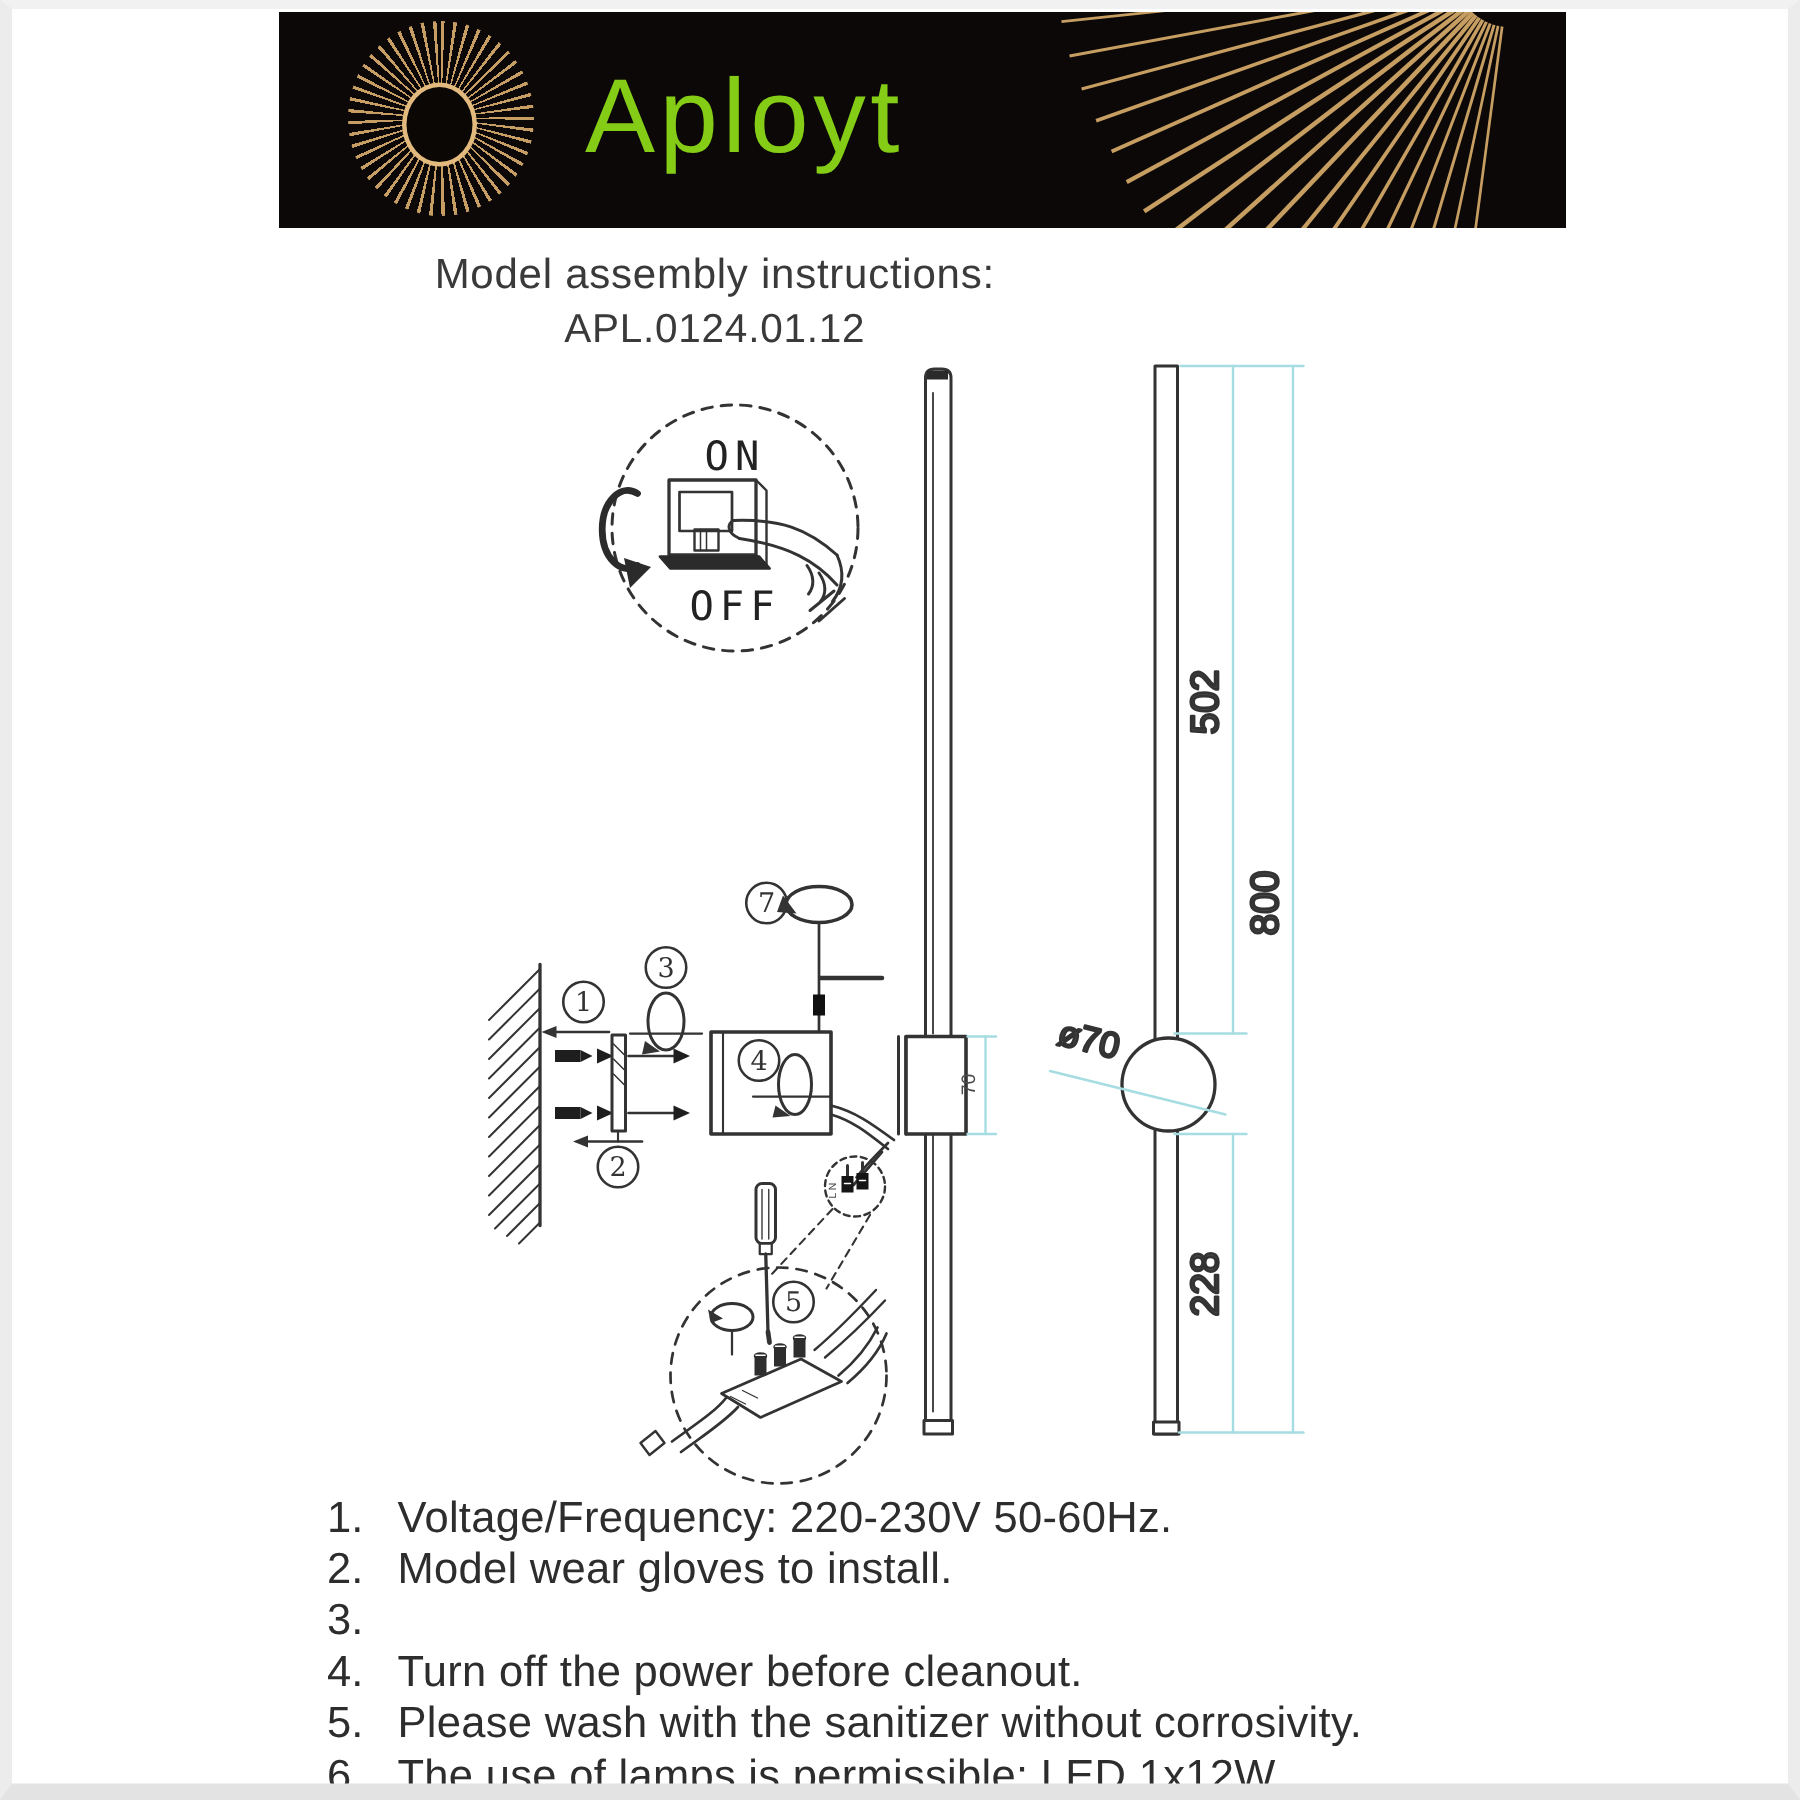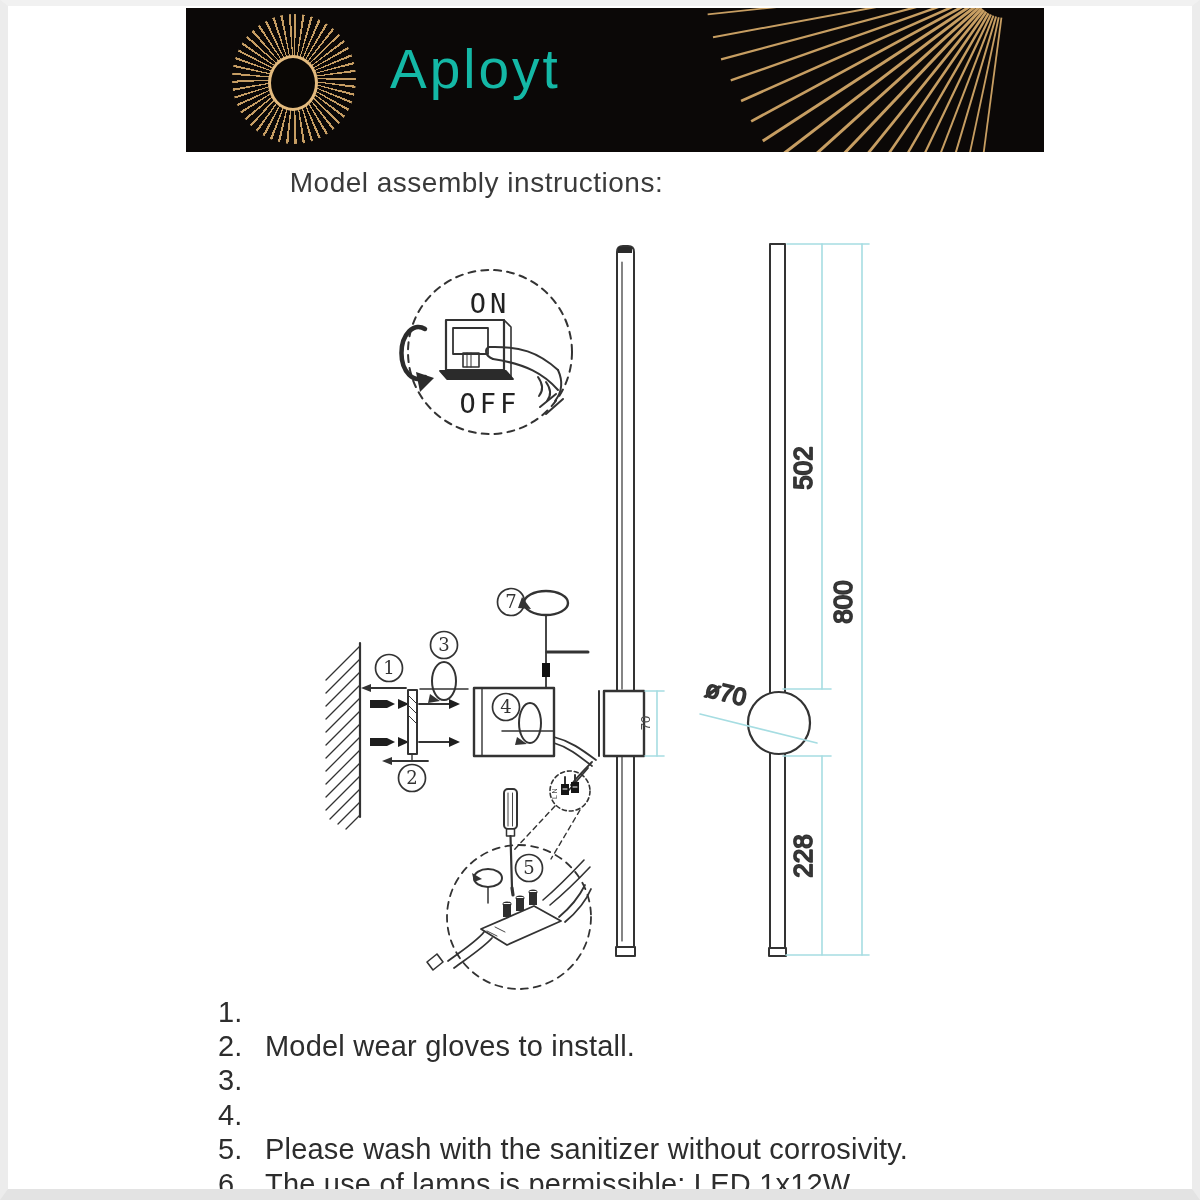--- a/index.html
+++ b/index.html
@@ -7,22 +7,22 @@
         font-family:"Liberation Sans",sans-serif;}
   .frame{position:absolute;inset:0;pointer-events:none;
          border-left:8px solid #ececec;border-right:8px solid #ececec;
          border-top:6px solid #f1f1f1;border-bottom:11px solid #e3e3e3;}
   
   .banner{position:absolute;left:186px;top:8px;width:858px;height:144px;background:#0b0807;overflow:hidden;}
   .sunburst{position:absolute;left:46px;top:6px;width:124px;height:130px;border-radius:50%;
             background:repeating-conic-gradient(#c69d63 0deg 2.1deg,transparent 2.1deg 7.4deg);}
   .sunburst-core{position:absolute;left:82px;top:47px;width:50px;height:56px;border-radius:50%;
                  background:#0a0705;border:3px solid #e3ba7e;box-sizing:border-box;}
-  .brand{position:absolute;left:204px;top:34px;font-size:55px;font-weight:400;letter-spacing:3px;
-         color:#14b8a6;line-height:1;}
+  .brand{position:absolute;left:204px;top:34px;font-size:70px;font-weight:400;letter-spacing:3px;
+         color:#84cc16;line-height:1;}
   .rays{position:absolute;left:0;top:0;width:858px;height:144px;}
   
   .titleblock{position:absolute;left:0;top:164px;width:953px;text-align:center;color:#3a3a3a;}
   .title-l1{font-size:28px;line-height:37px;letter-spacing:.5px;}
   .title-l2{font-size:27px;line-height:36px;letter-spacing:.5px;}
   
   .diagram{position:absolute;left:310px;top:240px;width:580px;height:760px;}
   .diagram [stroke-dasharray]{fill:none;}
   text.lab{font-family:"DejaVu Sans Mono",monospace;fill:#222;letter-spacing:4px;}
   text.stepnum{font-family:"DejaVu Serif",serif;font-size:18px;fill:#333;}
@@ -61,20 +61,21 @@
         <line x1="-35" y1="0" x2="-290" y2="0" transform="rotate(-69)" stroke-width="2"></line>
         <line x1="-35" y1="0" x2="-290" y2="0" transform="rotate(-73.5)" stroke-width="2"></line>
         <line x1="-35" y1="0" x2="-290" y2="0" transform="rotate(-78)" stroke-width="1.8"></line>
         <line x1="-35" y1="0" x2="-290" y2="0" transform="rotate(-82.5)" stroke-width="1.8"></line>
       </g>
     </svg>
   </div>
 
   <div class="titleblock">
     <div class="title-l1">Model assembly instructions:</div>
+    <div class="title-l2">APL.0124.01.12</div>
   </div>
 
   <svg class="diagram" viewBox="310 240 580 760">
     <g fill="none" stroke="#333" stroke-width="1.8" stroke-linecap="round" stroke-linejoin="round">
 
       <g>
         <circle cx="490" cy="352" r="82" stroke-dasharray="7 6" stroke-width="2"></circle>
         <text class="lab" x="490" y="313" font-size="27" text-anchor="middle" stroke="none">ON</text>
         <text class="lab" x="490" y="413" font-size="27" text-anchor="middle" stroke="none">OFF</text>
         <g>
@@ -269,30 +270,32 @@
       <text class="dim" font-size="26" text-anchor="middle" transform="rotate(-90 812 468)" x="812" y="468">502</text>
       <text class="dim" font-size="26" text-anchor="middle" transform="rotate(-90 852 602)" x="852" y="602">800</text>
       <text class="dim" font-size="26" text-anchor="middle" transform="rotate(-90 812 856)" x="812" y="856">228</text>
       <text class="dim" font-size="24" fill="#3f3f3f" text-anchor="middle" transform="rotate(14 724 701)" x="724" y="701">ø70</text>
     </g>
   </svg>
 
   <div class="instructions">
     <div class="instr-row">
       <div class="instr-num">1.</div>
+      <div class="instr-text">Voltage/Frequency: 220-230V 50-60Hz.</div>
     </div>
     <div class="instr-row">
       <div class="instr-num">2.</div>
       <div class="instr-text">Model wear gloves to install.</div>
     </div>
     <div class="instr-row">
       <div class="instr-num">3.</div>
     </div>
     <div class="instr-row">
       <div class="instr-num">4.</div>
+      <div class="instr-text">Turn off the power before cleanout.</div>
     </div>
     <div class="instr-row">
       <div class="instr-num">5.</div>
       <div class="instr-text">Please wash with the sanitizer without corrosivity.</div>
     </div>
     <div class="instr-row">
       <div class="instr-num">6.</div>
       <div class="instr-text">The use of lamps is permissible: LED 1x12W.</div>
     </div>
   </div>

